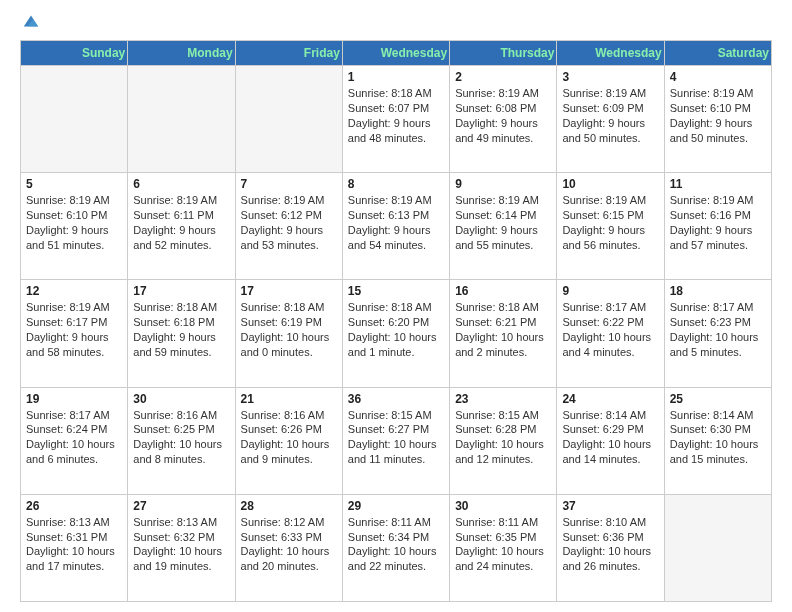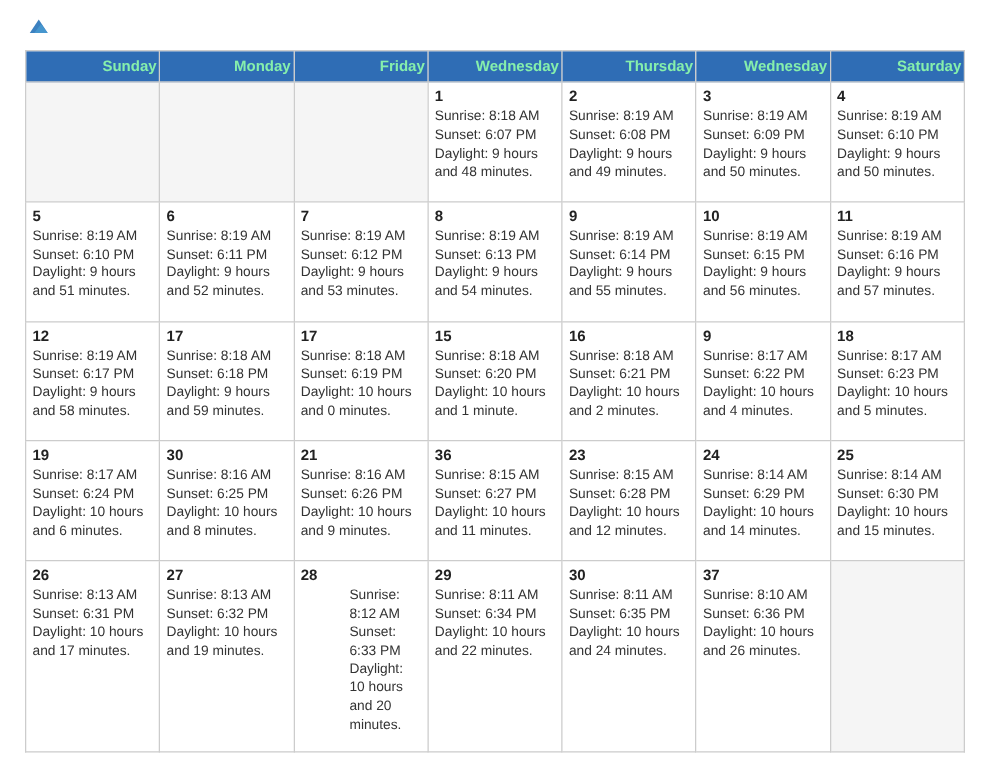--- a/index.html
+++ b/index.html
@@ -298,21 +298,21 @@
 Daylight: 10 hours and 17 minutes.</div>
           </td>
           <td>
             <div class="day-num">27</div>
             <div class="day-info" style="white-space: pre-line;">Sunrise: 8:13 AM
 Sunset: 6:32 PM
 Daylight: 10 hours and 19 minutes.</div>
           </td>
           <td>
             <div class="day-num">28</div>
-            <div class="day-info" style="white-space: pre-line; margin-left: 39px;">Sunrise: 8:12 AM
+            <div class="day-info" style="white-space: pre-line;">Sunrise: 8:12 AM
 Sunset: 6:33 PM
 Daylight: 10 hours and 20 minutes.</div>
           </td>
           <td>
             <div class="day-num">29</div>
             <div class="day-info" style="white-space: pre-line;">Sunrise: 8:11 AM
 Sunset: 6:34 PM
 Daylight: 10 hours and 22 minutes.</div>
           </td>
           <td>

